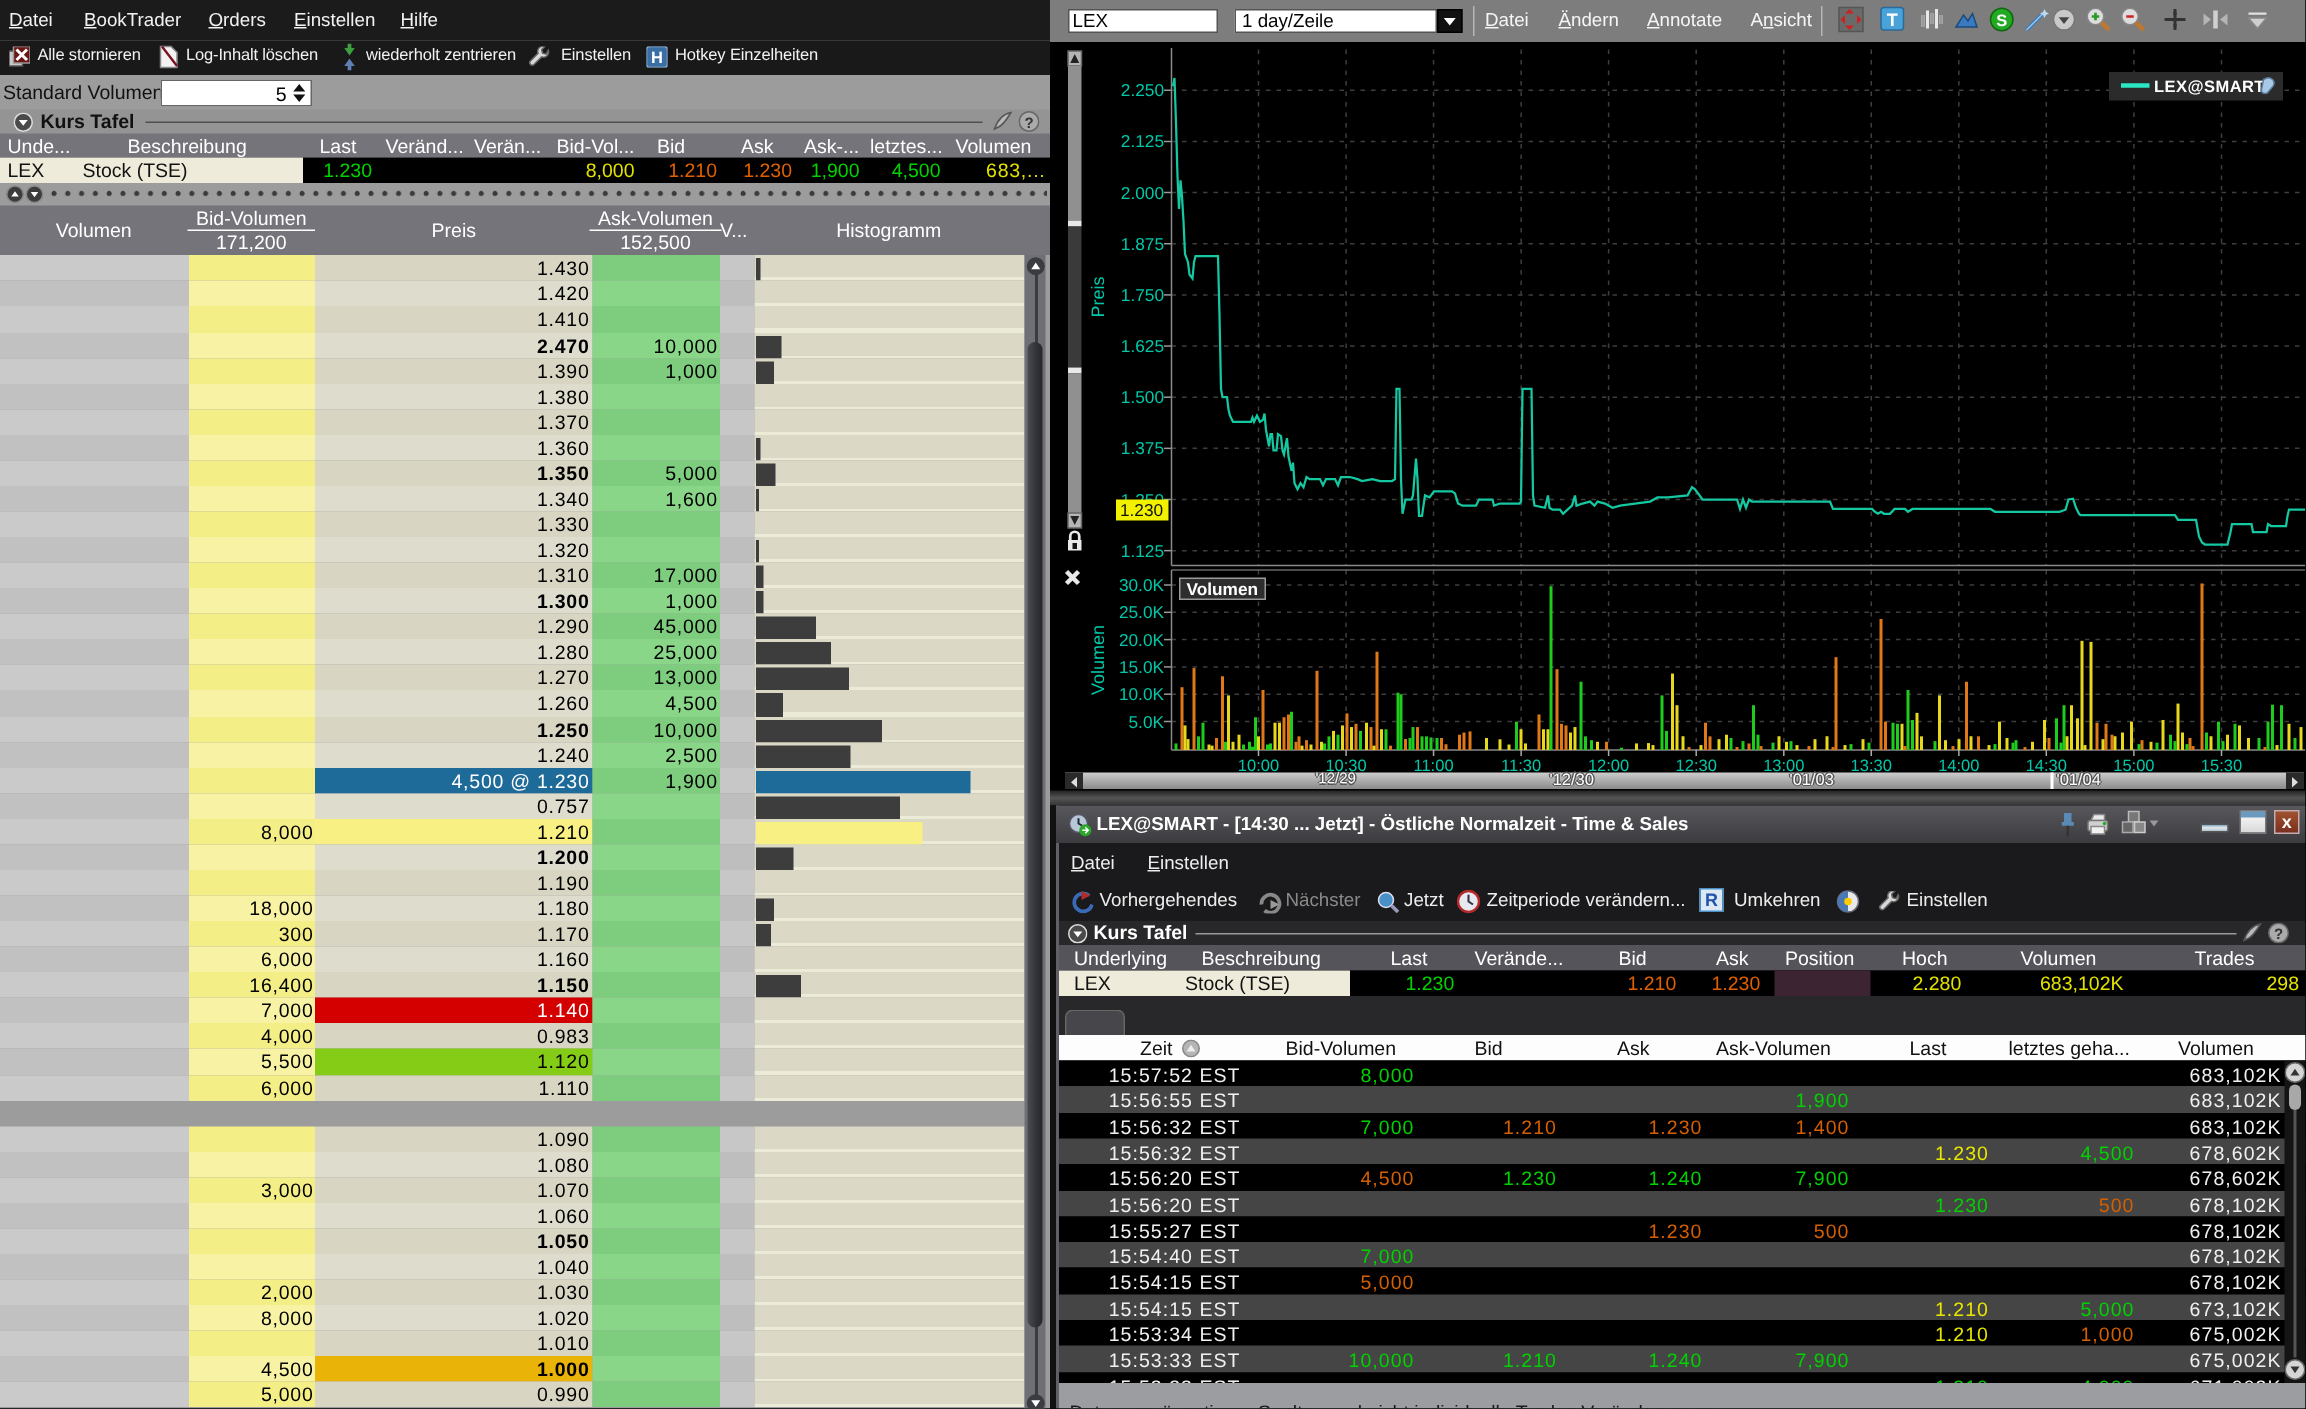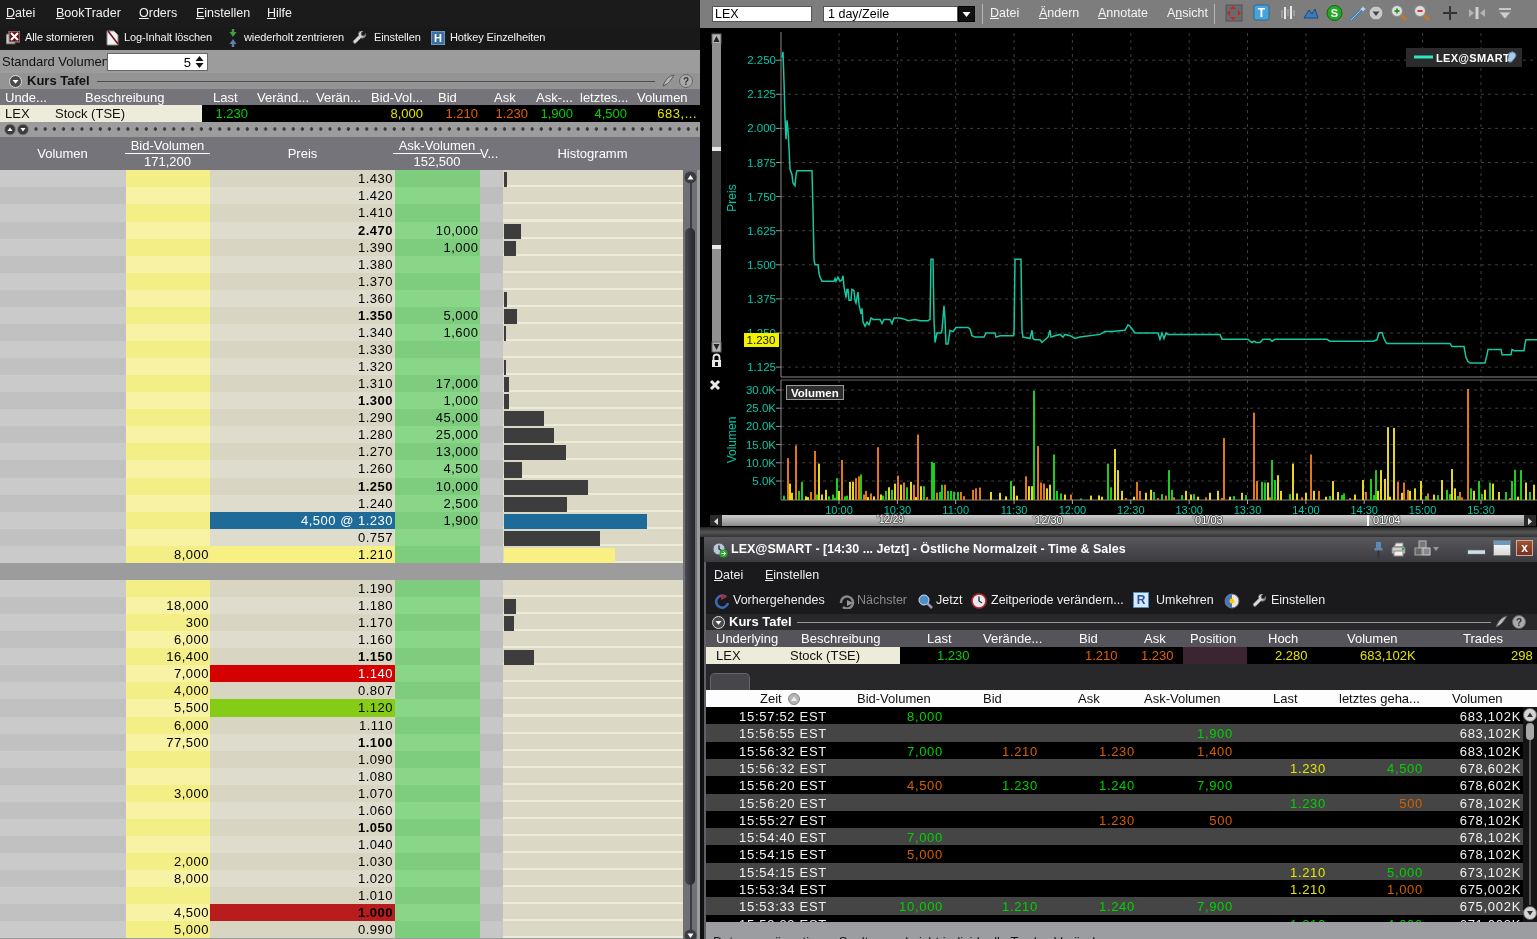--- a/index.html
+++ b/index.html
@@ -368,20 +368,30 @@
     <div class="lrow" style="top:545.84px">
       <div class="c-vol" style="background:#cacaca"></div>
       <div class="c-bid" style="background:#f4ee87">8,000</div>
       <div class="c-px" style="background:#f8f083;">1.210</div>
       <div class="c-ask" style="background:#7ecd7e"></div>
       <div class="c-v" style="background:#c7c7c7"></div>
       <div class="c-h" style="background:linear-gradient(#dbd9c5 15px,#ecebd7 15px);">
         <div class="hbar" style="width:111px;background:#f8f083"></div>
       </div>
     </div>
+    <div class="lrow" style="top:562.91px">
+      <div class="c-vol" style="background:#c1c1c1"></div>
+      <div class="c-bid" style="background:#f8f2a4"></div>
+      <div class="c-px" style="background:#dedccd;font-weight:bold;">1.200</div>
+      <div class="c-ask" style="background:#89d689"></div>
+      <div class="c-v" style="background:#bebebe"></div>
+      <div class="c-h" style="background:linear-gradient(#dbd9c5 15px,#ecebd7 15px);">
+        <div class="hbar" style="width:25px;background:#3d3d3d"></div>
+      </div>
+    </div>
     <div class="lrow" style="top:579.98px">
       <div class="c-vol" style="background:#cacaca"></div>
       <div class="c-bid" style="background:#f4ee87"></div>
       <div class="c-px" style="background:#d8d6c2;">1.190</div>
       <div class="c-ask" style="background:#7ecd7e"></div>
       <div class="c-v" style="background:#c7c7c7"></div>
       <div class="c-h" style="background:linear-gradient(#dbd9c5 15px,#ecebd7 15px);"></div>
     </div>
     <div class="lrow" style="top:597.05px">
       <div class="c-vol" style="background:#c1c1c1"></div>
@@ -425,49 +435,41 @@
       <div class="c-vol" style="background:#c1c1c1"></div>
       <div class="c-bid" style="background:#f8f2a4">7,000</div>
       <div class="c-px" style="background:#d40000;color:#fff;">1.140</div>
       <div class="c-ask" style="background:#89d689"></div>
       <div class="c-v" style="background:#bebebe"></div>
       <div class="c-h" style="background:linear-gradient(#dbd9c5 15px,#ecebd7 15px);"></div>
     </div>
     <div class="lrow" style="top:682.40px">
       <div class="c-vol" style="background:#cacaca"></div>
       <div class="c-bid" style="background:#f4ee87">4,000</div>
-      <div class="c-px" style="background:#d8d6c2;">0.807</div>
+      <div class="c-px" style="background:#d8d6c2;">0.983</div>
       <div class="c-ask" style="background:#7ecd7e"></div>
       <div class="c-v" style="background:#c7c7c7"></div>
       <div class="c-h" style="background:linear-gradient(#dbd9c5 15px,#ecebd7 15px);"></div>
     </div>
     <div class="lrow" style="top:699.47px">
       <div class="c-vol" style="background:#c1c1c1"></div>
       <div class="c-bid" style="background:#f8f2a4">5,500</div>
       <div class="c-px" style="background:#84cc16;text-align:right;">1.120</div>
       <div class="c-ask" style="background:#89d689"></div>
       <div class="c-v" style="background:#bebebe"></div>
       <div class="c-h" style="background:linear-gradient(#dbd9c5 15px,#ecebd7 15px);"></div>
     </div>
     <div class="lrow" style="top:716.54px">
       <div class="c-vol" style="background:#cacaca"></div>
       <div class="c-bid" style="background:#f4ee87">6,000</div>
       <div class="c-px" style="background:#d8d6c2;">1.110</div>
       <div class="c-ask" style="background:#7ecd7e"></div>
       <div class="c-v" style="background:#c7c7c7"></div>
       <div class="c-h" style="background:linear-gradient(#dbd9c5 15px,#ecebd7 15px);"></div>
     </div>
-    <div class="lrow" style="top:733.61px">
-      <div class="c-vol" style="background:#c1c1c1"></div>
-      <div class="c-bid" style="background:#f8f2a4">77,500</div>
-      <div class="c-px" style="background:#dedccd;font-weight:bold;">1.100</div>
-      <div class="c-ask" style="background:#89d689"></div>
-      <div class="c-v" style="background:#bebebe"></div>
-      <div class="c-h" style="background:linear-gradient(#dbd9c5 15px,#ecebd7 15px);"></div>
-    </div>
     <div class="lrow" style="top:750.68px">
       <div class="c-vol" style="background:#cacaca"></div>
       <div class="c-bid" style="background:#f4ee87"></div>
       <div class="c-px" style="background:#d8d6c2;">1.090</div>
       <div class="c-ask" style="background:#7ecd7e"></div>
       <div class="c-v" style="background:#c7c7c7"></div>
       <div class="c-h" style="background:linear-gradient(#dbd9c5 15px,#ecebd7 15px);"></div>
     </div>
     <div class="lrow" style="top:767.75px">
       <div class="c-vol" style="background:#c1c1c1"></div>
@@ -529,21 +531,21 @@
       <div class="c-vol" style="background:#cacaca"></div>
       <div class="c-bid" style="background:#f4ee87"></div>
       <div class="c-px" style="background:#d8d6c2;">1.010</div>
       <div class="c-ask" style="background:#7ecd7e"></div>
       <div class="c-v" style="background:#c7c7c7"></div>
       <div class="c-h" style="background:linear-gradient(#dbd9c5 15px,#ecebd7 15px);"></div>
     </div>
     <div class="lrow" style="top:904.31px">
       <div class="c-vol" style="background:#c1c1c1"></div>
       <div class="c-bid" style="background:#f8f2a4">4,500</div>
-      <div class="c-px" style="background:#b91c1c;font-weight:bold;">1.000</div>
+      <div class="c-px" style="background:#eab308;font-weight:bold;">1.000</div>
       <div class="c-ask" style="background:#89d689"></div>
       <div class="c-v" style="background:#bebebe"></div>
       <div class="c-h" style="background:linear-gradient(#dbd9c5 15px,#ecebd7 15px);"></div>
     </div>
     <div class="lrow" style="top:921.38px">
       <div class="c-vol" style="background:#cacaca"></div>
       <div class="c-bid" style="background:#f4ee87">5,000</div>
       <div class="c-px" style="background:#d8d6c2;">0.990</div>
       <div class="c-ask" style="background:#7ecd7e"></div>
       <div class="c-v" style="background:#c7c7c7"></div>

